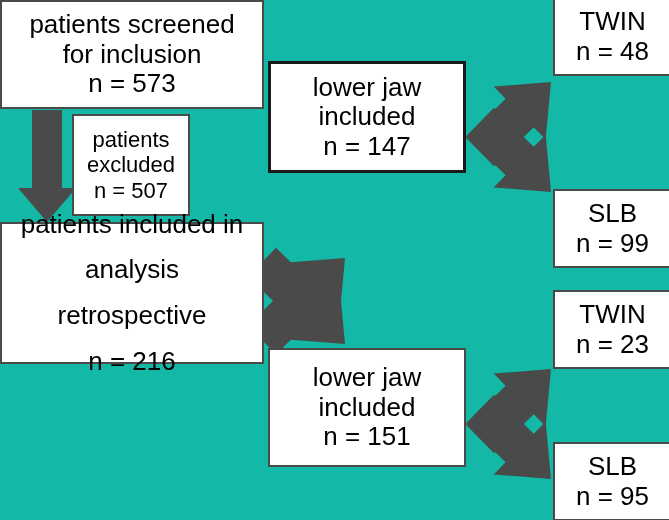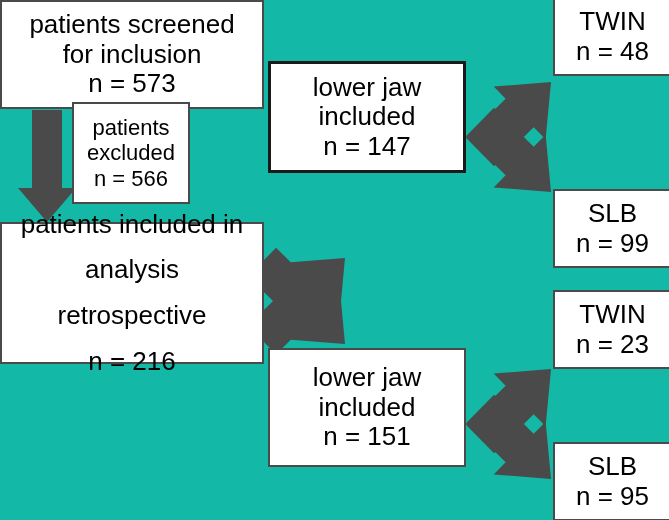--- a/index.html
+++ b/index.html
@@ -39,21 +39,21 @@
   .node-box.thick {
     border: 3px solid #1a1a1a;
   }
   .node-line {
     display: block;
     white-space: nowrap;
   }
 
   
   #node-screened   { left: 0px;   top: 0px;   width: 264px; height: 109px; font-size: 26px; }
-  #node-excluded   { left: 72px;  top: 102px; width: 118px; height: 102px; font-size: 22px; }
+  #node-excluded   { left: 72px;  top: 114px; width: 118px; height: 102px; font-size: 22px; }
   #node-included   { left: 0px;   top: 222px; width: 264px; height: 142px; font-size: 26px; gap: 16px; }
   #node-upper      { left: 268px; top: 61px;  width: 198px; height: 112px; font-size: 26px; }
   #node-lower      { left: 268px; top: 348px; width: 198px; height: 119px; font-size: 26px; }
   #node-twin-upper { left: 553px; top: -3px;  width: 119px; height: 79px;  font-size: 26px; }
   #node-slb-upper  { left: 553px; top: 189px; width: 119px; height: 79px;  font-size: 26px; }
   #node-twin-lower { left: 553px; top: 290px; width: 119px; height: 79px;  font-size: 26px; }
   #node-slb-lower  { left: 553px; top: 442px; width: 119px; height: 79px;  font-size: 26px; }
 </style>
 </head>
 <body>
@@ -72,21 +72,21 @@
 
   <div class="node-box" id="node-screened">
     <span class="node-line">patients screened</span>
     <span class="node-line">for inclusion</span>
     <span class="node-line">n = 573</span>
   </div>
 
   <div class="node-box" id="node-excluded">
     <span class="node-line">patients</span>
     <span class="node-line">excluded</span>
-    <span class="node-line">n = 566</span>
+    <span class="node-line">n = 507</span>
   </div>
 
   <div class="node-box" id="node-included">
     <span class="node-line">patients included in</span>
     <span class="node-line">analysis</span>
     <span class="node-line">retrospective</span>
     <span class="node-line">n = 216</span>
   </div>
 
   <div class="node-box thick" id="node-upper">

